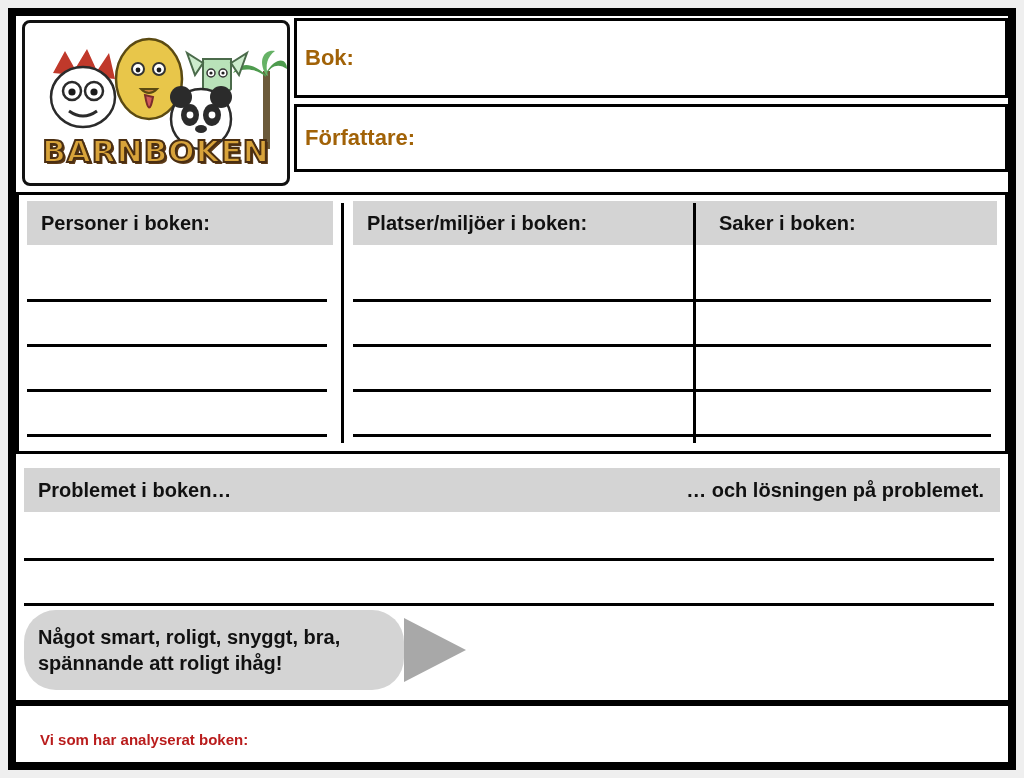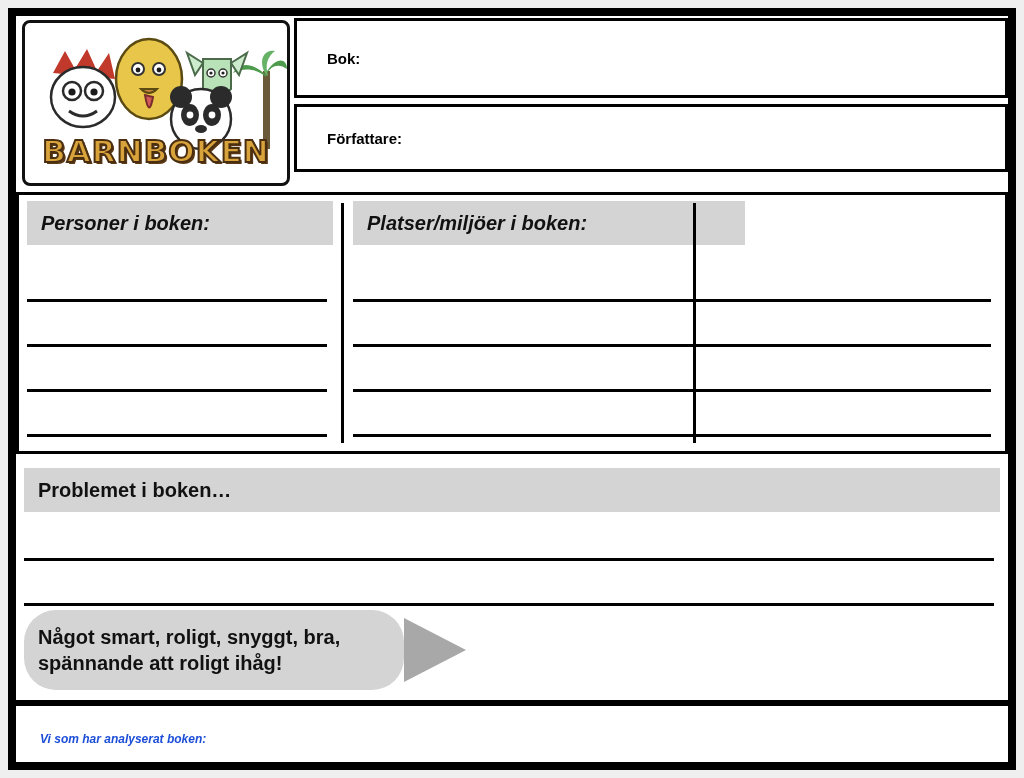--- a/index.html
+++ b/index.html
@@ -74,23 +74,23 @@
   .field-box {
     position: absolute;
     background: #ffffff;
     border: 3px solid #000;
     box-sizing: border-box;
     display: flex;
     align-items: center;
   }
   .field-label {
     font-weight: bold;
-    font-size: 15px;
-    color: #000000;
-    padding-left: 30px;
+    font-size: 22px;
+    color: #a16207;
+    padding-left: 8px;
   }
   #book-field  { left: 278px; top: 2px;  right: 0; height: 80px; }
   #author-field{ left: 278px; top: 88px; right: 0; height: 68px; }
 
   
   .cols {
     position: absolute;
     left: 0;
     top: 176px;
     width: 100%;
@@ -127,21 +127,20 @@
     height: 44px;
     background: #d4d4d4;
     display: flex;
     align-items: center;
   }
   .col-head span {
     font-weight: bold;
     font-size: 20px;
     color: #111;
     padding-left: 14px;
-    font-style: italic;
   }
   .lines {
     position: absolute;
     left: 8px;
     right: 14px;
     top: 62px;
   }
   .wline {
     height: 42px;
     border-bottom: 3px solid #000;
@@ -225,24 +224,23 @@
     position: absolute;
     left: 8px;
     right: 8px;
     top: 700px;
     height: 46px;
     display: flex;
     align-items: center;
   }
   .bottom-bar span {
     font-weight: bold;
-    font-size: 12px;
-    color: #1d4ed8;
+    font-size: 15px;
+    color: #b91c1c;
     padding-left: 16px;
-    font-style: italic;
   }
 </style>
 </head>
 <body>
 
 <div id="page">
   <div class="frame">
     <div class="sheet">
 
       <div class="toprow">
@@ -342,33 +340,37 @@
               <div class="wline"></div>
               <div class="wline"></div>
               <div class="wline"></div>
               <div class="wline"></div>
             </div>
           </div>
 
           <div id="div-2" class="col-div"></div>
 
           <div id="col-3" class="col">
+            <div class="col-head">
+              <span>Saker i boken:</span>
+            </div>
             <div class="lines">
               <div class="wline"></div>
               <div class="wline"></div>
               <div class="wline"></div>
               <div class="wline"></div>
             </div>
           </div>
 
         </div>
       </div>
 
       <div class="problem-band">
         <span class="pb-left">Problemet i boken…</span>
+        <span class="pb-right">… och lösningen på problemet.</span>
       </div>
 
       <div class="problem-lines">
         <div class="wline"></div>
         <div class="wline"></div>
       </div>
 
       <div class="highlight-row">
         <div class="highlight-box">
           <div class="txt">

